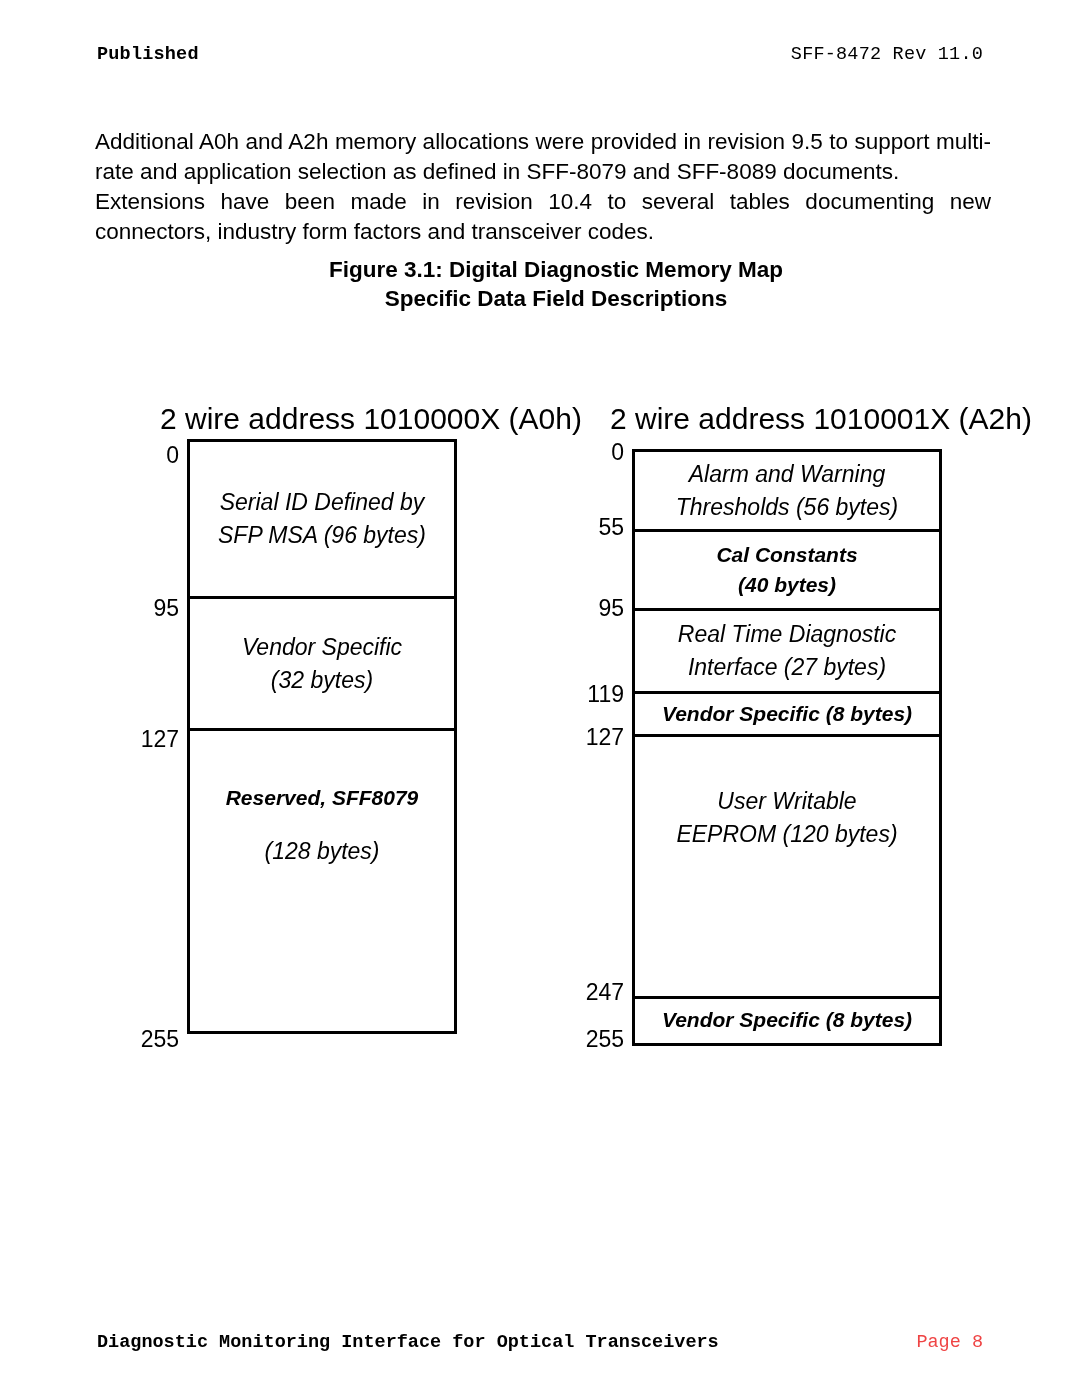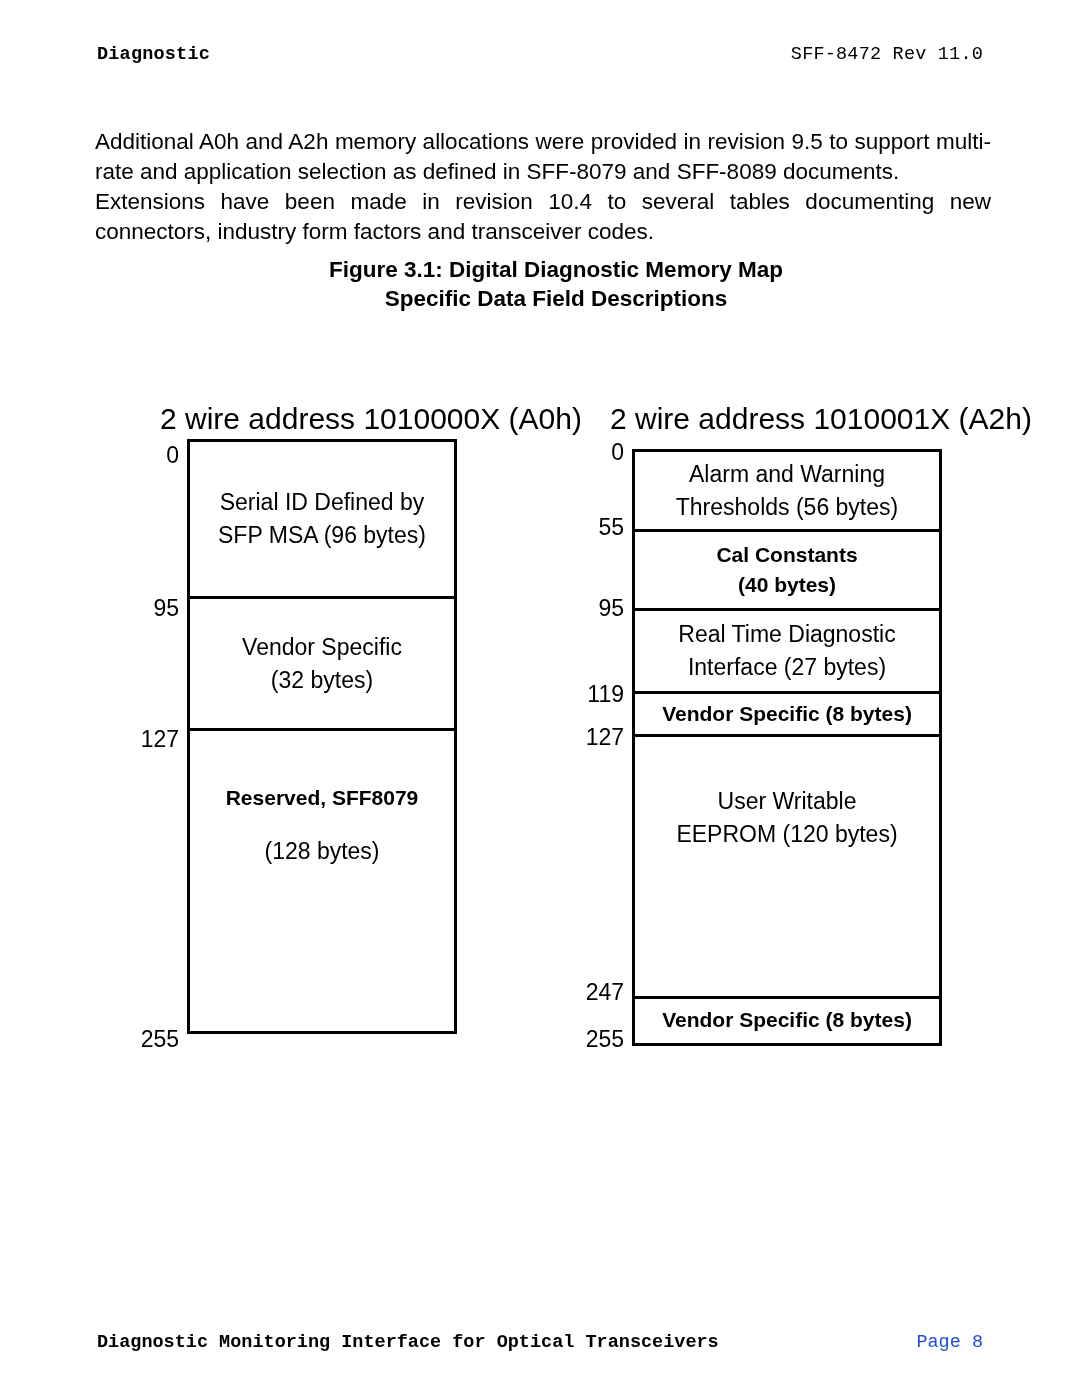--- a/index.html
+++ b/index.html
@@ -104,20 +104,21 @@
     position: relative;
     box-sizing: border-box;
     display: flex;
     flex-direction: column;
     align-items: center;
     justify-content: center;
     text-align: center;
     font-size: 23px;
     line-height: 33px;
     overflow: hidden;
+    font-style: italic;
   }
   .mem-block + .mem-block {
     border-top: 3px solid #000;
   }
   .mem-block.bold {
     font-weight: bold;
     font-size: 21px;
     line-height: 30px;
   }
   .mem-block .line { display: block; white-space: nowrap; }
@@ -138,27 +139,27 @@
     bottom: 44px;
     left: 97px;
     right: 97px;
     display: flex;
     justify-content: space-between;
     align-items: baseline;
     font-family: "Liberation Mono", "DejaVu Sans Mono", monospace;
     font-size: 18.5px;
   }
   .page-footer .ftr-left { font-weight: bold; }
-  .page-footer .ftr-right { color: #1d4ed8; }
+  .page-footer .ftr-right { color: #ef4444; }
 </style>
 </head>
 <body>
 
 <div class="page-header">
-  <span class="hdr-left">Diagnostic</span>
+  <span class="hdr-left">Published</span>
   <span class="hdr-right">SFF-8472 Rev 11.0</span>
 </div>
 
 <p class="para para-1">Additional A0h and A2h memory allocations were provided in revision 9.5 to support multi-rate and application selection as defined in SFF-8079 and SFF-8089 documents.</p>
 <p class="para para-2">Extensions have been made in revision 10.4 to several tables documenting new connectors, industry form factors and transceiver codes.</p>
 
 <div class="figure-title">
   <div>Figure 3.1: Digital Diagnostic Memory Map</div>
   <div>Specific Data Field Descriptions</div>
 </div>

